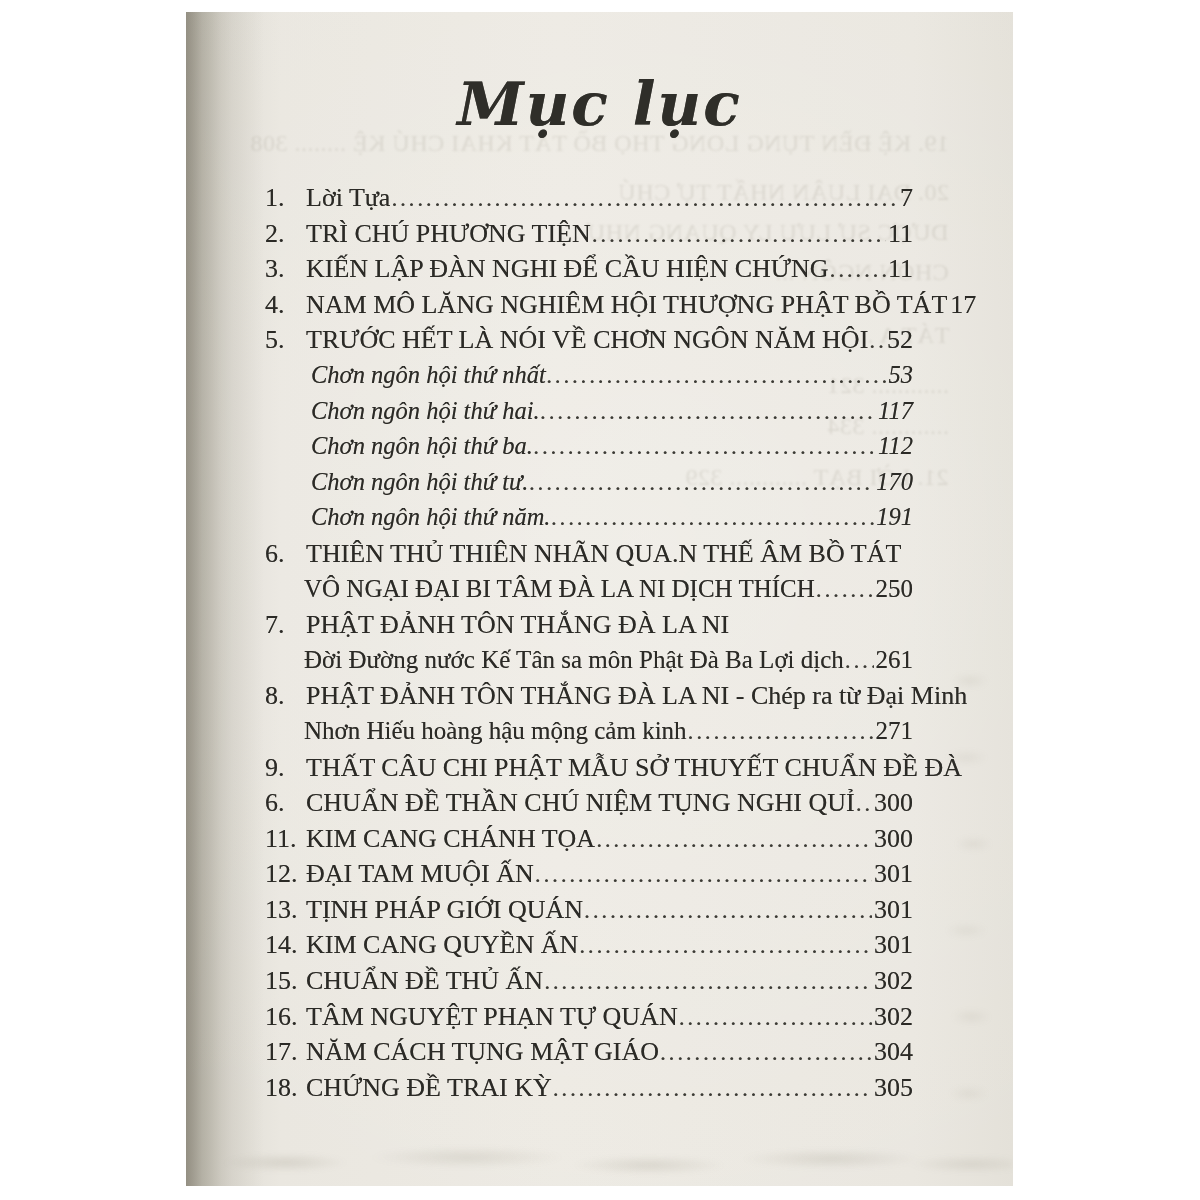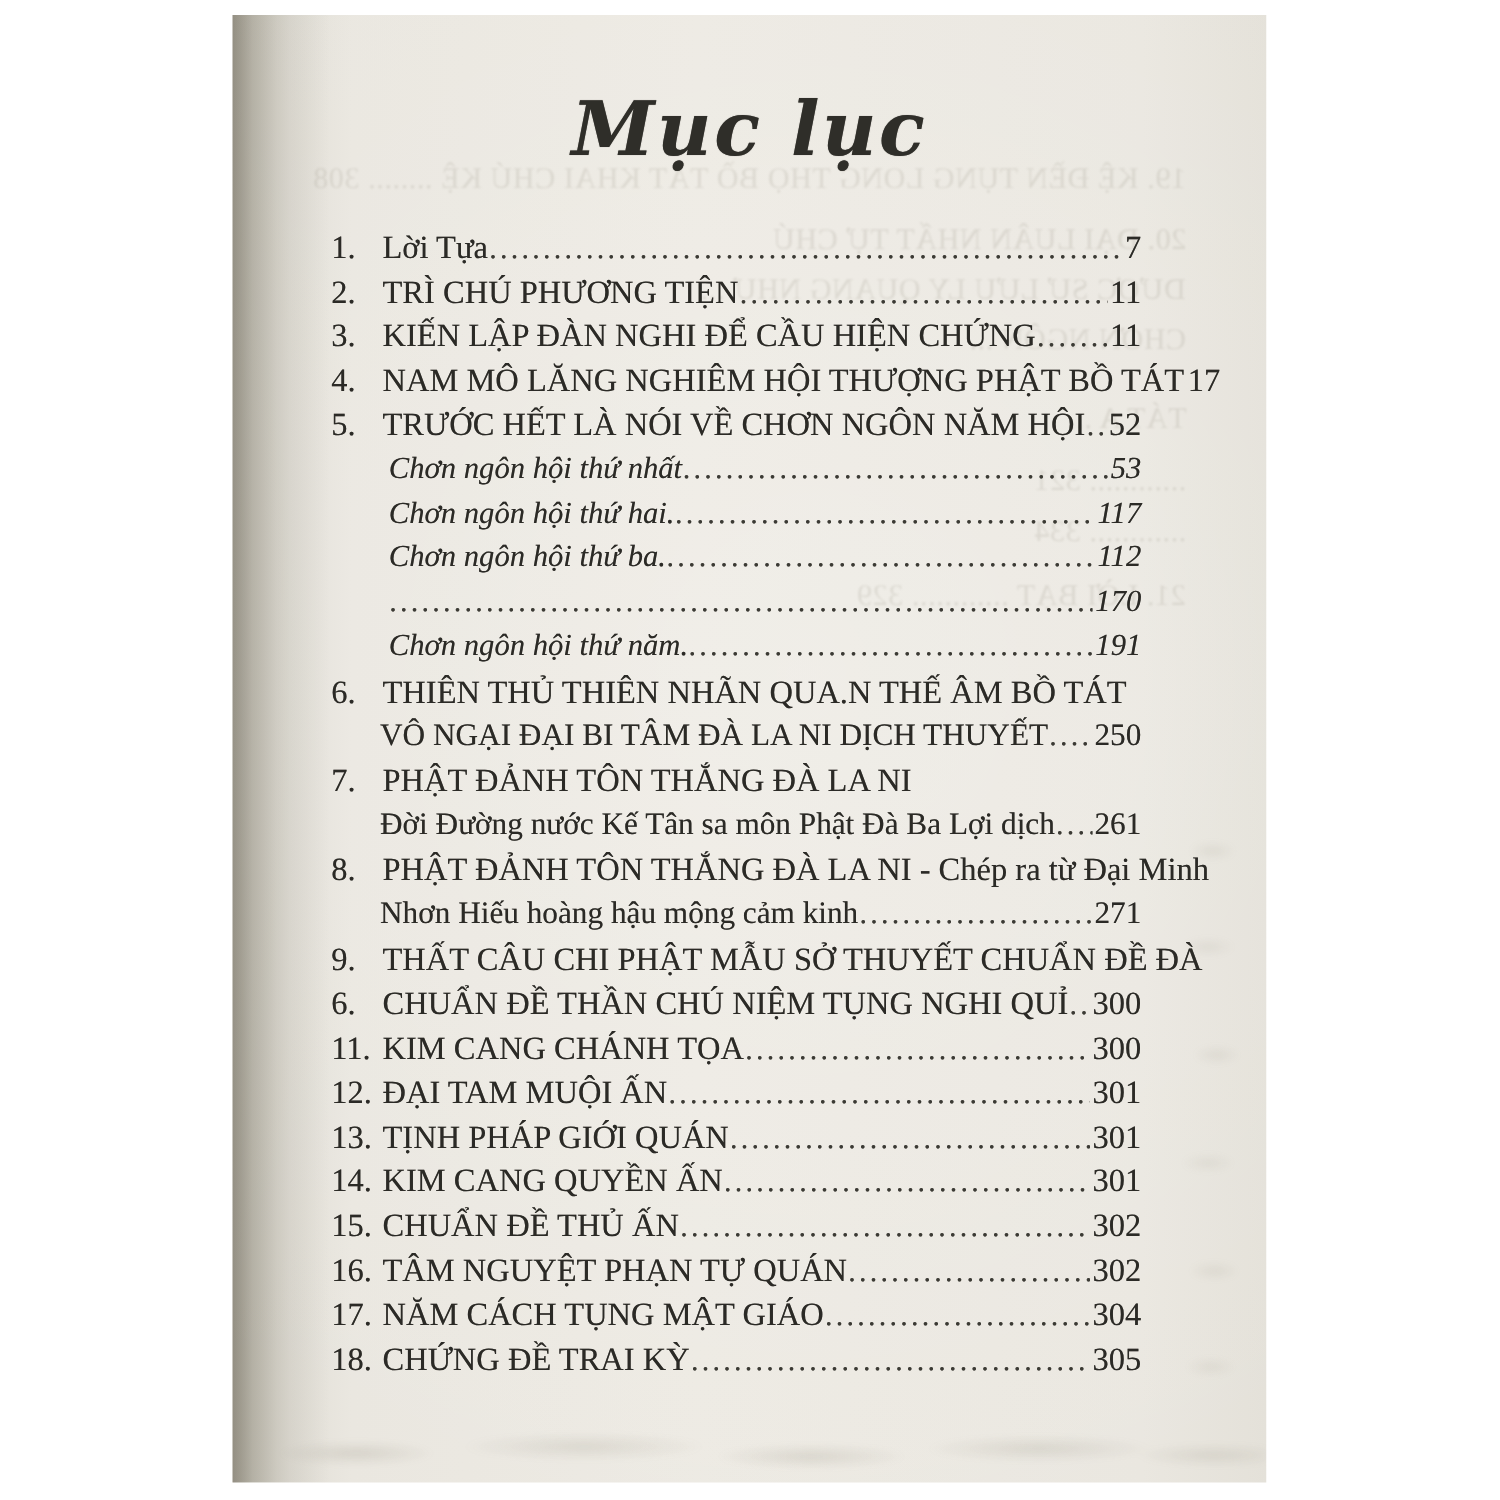--- a/index.html
+++ b/index.html
@@ -135,34 +135,35 @@
         <span class="txt">Chơn ngôn hội thứ hai.</span>
         <span class="leader"></span>
         <span class="pg">117</span>
       </div>
       <div class="row sub">
         <span class="txt">Chơn ngôn hội thứ ba.</span>
         <span class="leader"></span>
         <span class="pg">112</span>
       </div>
       <div class="row sub">
+        <span class="txt">Chơn ngôn hội thứ tư.</span>
         <span class="leader"></span>
         <span class="pg">170</span>
       </div>
       <div class="row sub">
         <span class="txt">Chơn ngôn hội thứ năm.</span>
         <span class="leader"></span>
         <span class="pg">191</span>
       </div>
       <div class="row entry">
         <span class="num">6.</span>
         <span class="txt">THIÊN THỦ THIÊN NHÃN QUA.N THẾ ÂM  BỒ TÁT</span>
       </div>
       <div class="row cont">
-        <span class="txt">VÔ NGẠI ĐẠI BI TÂM ĐÀ LA NI DỊCH THUYẾT</span>
+        <span class="txt">VÔ NGẠI ĐẠI BI TÂM ĐÀ LA NI DỊCH THÍCH</span>
         <span class="leader"></span>
         <span class="pg">250</span>
       </div>
       <div class="row entry">
         <span class="num">7.</span>
         <span class="txt">PHẬT ĐẢNH TÔN THẮNG ĐÀ LA NI</span>
       </div>
       <div class="row cont">
         <span class="txt">Đời Đường nước Kế Tân sa môn Phật Đà Ba Lợi dịch</span>
         <span class="leader"></span>

